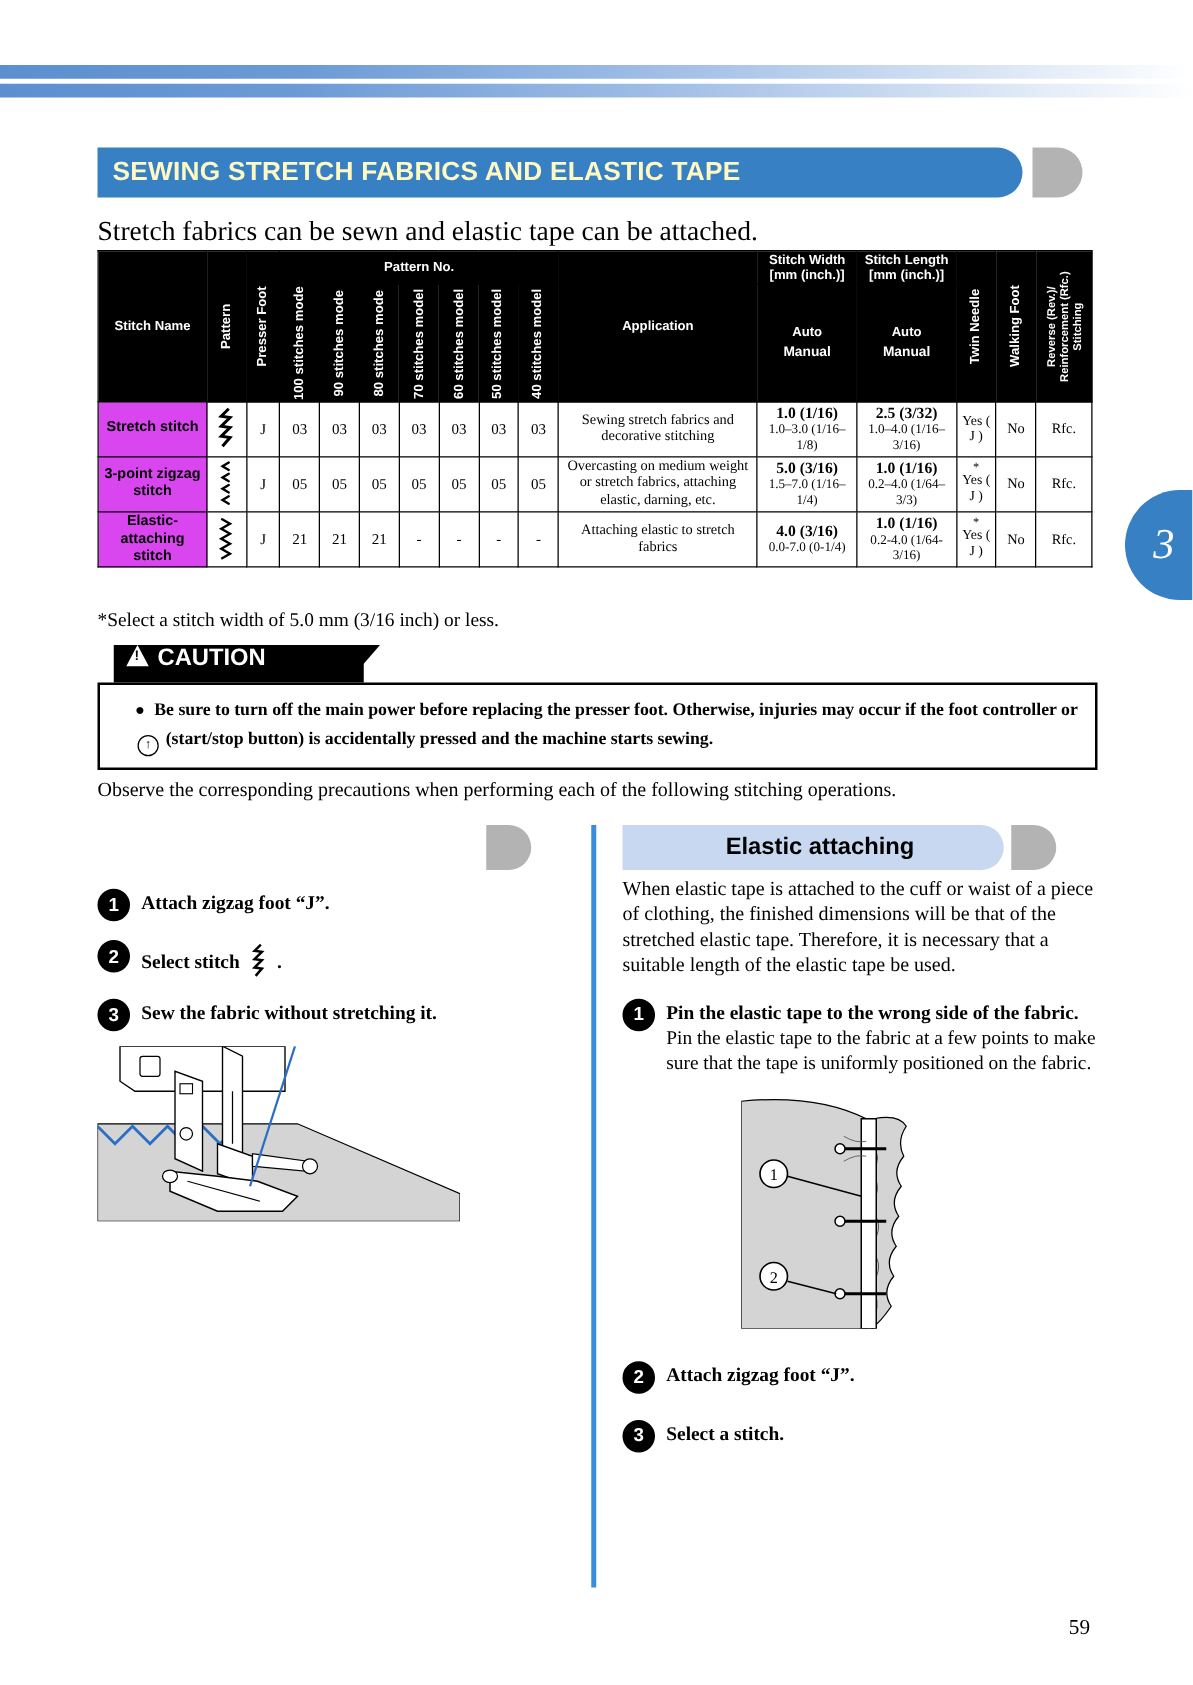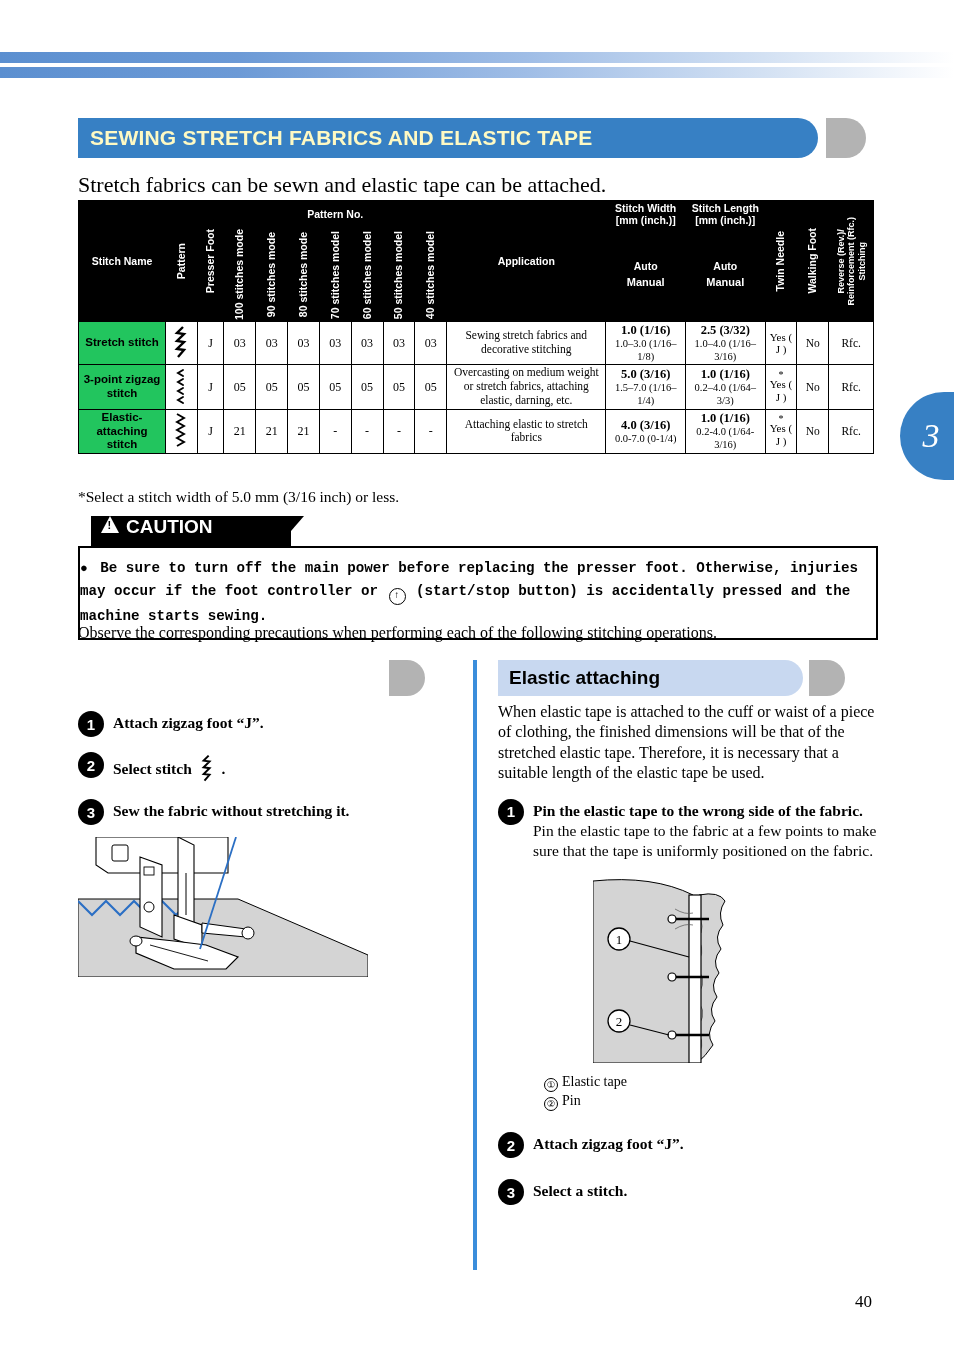--- a/index.html
+++ b/index.html
@@ -90,21 +90,21 @@
     white-space: nowrap;
     margin: 0 auto;
     line-height: 1.05;
   }
   .hdr-pattern-no { font-size: 12.5px; }
   .hdr-sw { font-size: 11px; line-height: 1.15; }
   .auto-cell { font-size: 14px; font-weight: bold; line-height: 1.1; }
   .auto-cell .man { font-size: 11px; font-weight: bold; display: block; margin-top: 3px; }
 
   td.name-cell {
-    background: #22c55e;
+    background: #d946ef;
     font-family: "Liberation Sans", sans-serif;
     font-weight: bold;
     font-size: 11.5px;
     line-height: 1.2;
     width: 82px;
   }
   td.app-cell {
     text-align: left;
     font-size: 11.5px;
     line-height: 1.2;
@@ -163,22 +163,22 @@
     font-size: 11px;
   }
   .caution-tab .ctext {
     color: #fff;
     font-family: "Liberation Sans", sans-serif;
     font-weight: bold;
     font-size: 19px;
   }
   .caution-body {
     border: 2.5px solid #000;
-    padding: 9px 12px 9px 0;
-    font-family: Liberation Mono, monospace;
+    padding: 9px 12px 9px 28px;
+    font-family: Liberation Serif, serif;
     font-weight: bold;
     font-size: 14.2px;
     line-height: 1.65;
   }
   .caution-body .bullet { font-size: 13px; margin-right: 4px; }
   .startstop-icon {
     display: inline-flex; align-items: center; justify-content: center;
     width: 17px; height: 17px;
     border: 1.5px solid #000;
     border-radius: 50%;
@@ -217,21 +217,21 @@
     padding-left: 11px;
   }
   .sec-head-dot {
     position: absolute; top: 0;
     width: 36px; height: 36px;
     background: #b3b3b3;
     border-radius: 0 18px 18px 0;
   }
   .col-left .sec-head-bar { width: 305px; }
   .col-left .sec-head-dot { left: 311px; }
-  .col-right .sec-head-bar { width: 305px; }
+  .col-right .sec-head-bar { width: 305px; justify-content: center; }
   .col-right .sec-head-dot { left: 311px; }
 
   .body-para {
     font-size: 16px;
     line-height: 1.28;
     margin: 4px 0 10px 0;
   }
 
   .step { display: flex; align-items: flex-start; margin-top: 14px; }
   .step-num {
@@ -583,33 +583,25 @@
       <circle cx="26" cy="66" r="11" fill="#fff" stroke="#000" stroke-width="1.3"></circle>
       <text x="26" y="71" font-family="Liberation Serif, serif" font-size="13" text-anchor="middle" fill="#000">1</text>
       <line x1="37" y1="68" x2="96" y2="84" stroke="#000" stroke-width="1.2"></line>
 
       <circle cx="26" cy="148" r="11" fill="#fff" stroke="#000" stroke-width="1.3"></circle>
       <text x="26" y="153" font-family="Liberation Serif, serif" font-size="13" text-anchor="middle" fill="#000">2</text>
       <line x1="37" y1="152" x2="76" y2="162" stroke="#000" stroke-width="1.2"></line>
     </svg>
   </div>
 
-  <div class="fig-caption" style="margin-left:46px">
-    <div>
-      <span class="circnum">①</span><span>Elastic tape</span>
-    </div>
-    <div>
-      <span class="circnum">②</span><span>Pin</span>
-    </div>
-  </div>
 
   <div class="step" style="margin-top:20px">
     <div class="step-num">2</div>
     <div class="step-text">Attach zigzag foot “J”.</div>
   </div>
 
   <div class="step" style="margin-top:20px">
     <div class="step-num">3</div>
     <div class="step-text">Select a stitch.</div>
   </div>
 </div>
 
-<div class="page-num">40</div>
+<div class="page-num">59</div>
 
 </body></html>

